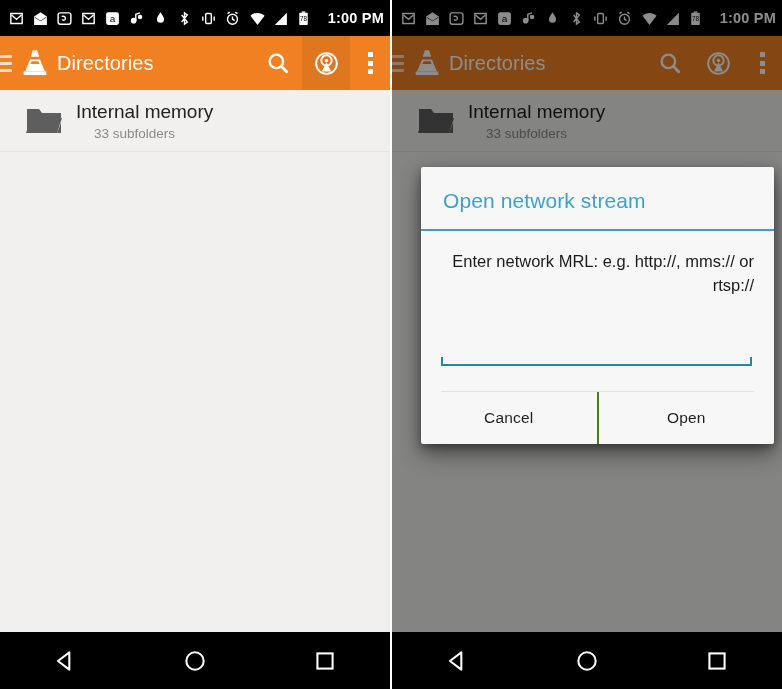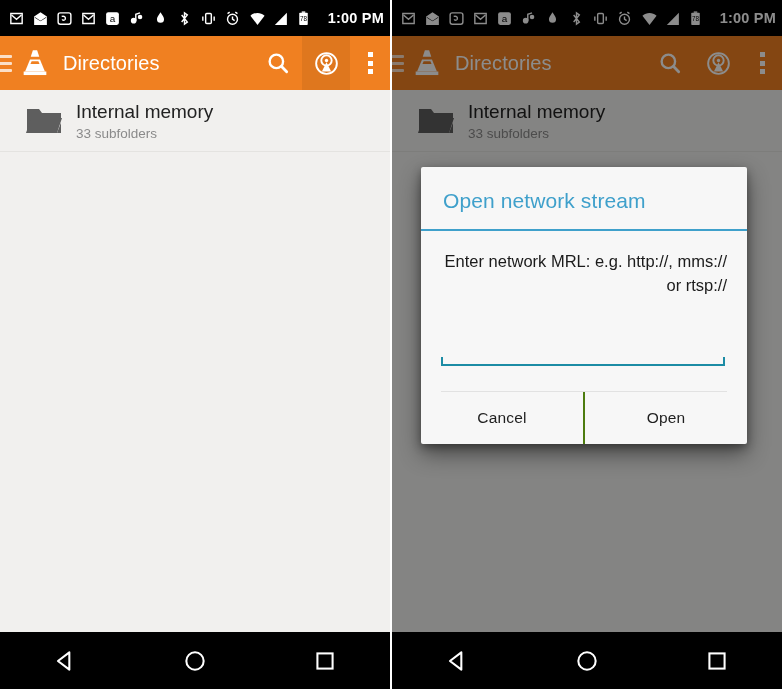--- a/index.html
+++ b/index.html
@@ -26,52 +26,52 @@
   .sb-clock { color: #ffffff; font-size: 14.5px; font-weight: bold; letter-spacing: .2px; margin-left: 10px; }
 
   
   .appbar {
     position: relative; height: 54px; background: #f08021;
     display: flex; align-items: center; padding-left: 0;
   }
   .ab-hamburger { width: 22px; height: 54px; display: flex; flex-direction: column; justify-content: center; gap: 4px; margin-left: -8px; }
   .ab-hamburger i { display: block; height: 3px; background: rgba(255,255,255,.75); border-radius: 1px; width: 20px; }
   .ab-logo { width: 34px; height: 34px; margin-left: 4px; display:block; }
-  .ab-title { color: #ffffff; font-size: 20px; margin-left: 11px; letter-spacing: .1px; flex: 1; }
+  .ab-title { color: #ffffff; font-size: 20px; margin-left: 5px; letter-spacing: .1px; flex: 1; }
   .ab-act { width: 48px; height: 54px; display: flex; align-items: center; justify-content: center; }
   .ab-act.pressed { background: rgba(0,0,0,.07); }
   .ab-act svg { display: block; }
   .ab-dots { width: 40px; height: 54px; display: flex; flex-direction: column; align-items: center; justify-content: center; gap: 3.5px; }
   .ab-dots i { width: 5px; height: 5px; background: #fff; display: block; }
 
   
   .list { background: #f1f0ee; height: 100%; }
   .listitem { position: relative; display: flex; align-items: center; height: 62px; padding: 0 16px; background: #f1f0ee; border-bottom: 1px solid #e4e3e0; }
   .li-icon { width: 46px; display: flex; align-items: center; justify-content: flex-start; padding-left: 10px; }
   .li-text { margin-left: 14px; }
   .li-title { font-size: 19px; color: #222222; line-height: 23px; }
-  .li-sub { font-size: 13.5px; color: #8a8a8a; margin-top: 3px; }
+  .li-sub { font-size: 13.5px; color: #8a8a8a; margin-top: 3px; margin-left: 18px; }
 
   
   .tooltip {
     position: absolute; left: 203px; top: 88px; height: 44px;
     background: #757575; color: #ffffff; border-radius: 22px;
     display: flex; align-items: center; justify-content: center;
     padding: 0 22px; font-size: 15px; letter-spacing: .2px;
     box-shadow: 0 1px 3px rgba(0,0,0,.25);
   }
 
   
   .navbar { position: absolute; left: 0; bottom: 0; width: 100%; height: 57px; background: #000000; display: flex; align-items: center; justify-content: space-around; }
   .nav-btn { width: 60px; height: 57px; display: flex; align-items: center; justify-content: center; }
 
   
   .scrim { position: absolute; inset: 0; background: rgba(0,0,0,.45); }
   .dialog {
-    position: absolute; left: 29px; top: 167px; width: 326px;
+    position: absolute; left: 29px; top: 167px; width: 353px;
     background: #f7f7f7; border-radius: 2px;
     box-shadow: 0 10px 22px rgba(0,0,0,.45), 0 3px 8px rgba(0,0,0,.35);
     overflow: hidden;
   }
   .dlg-title { padding: 22px 22px 16px 22px; font-size: 21px; color: #3fa0cb; letter-spacing: .1px; }
   .dlg-rule { height: 2px; background: #3fa0cb; }
   .dlg-body { padding: 18px 20px 0 20px; text-align: right; }
   .dlg-hint { font-size: 16.5px; line-height: 24px; color: #1b1b1b; }
   .dlg-field { height: 86px; position: relative; }
   .dlg-underline { position: absolute; left: 0; right: 2px; top: 60px; height: 9px; border: 0; border-bottom: 2px solid #1c8ca5; border-left: 2px solid #1c8ca5; border-right: 2px solid #1c8ca5; }

